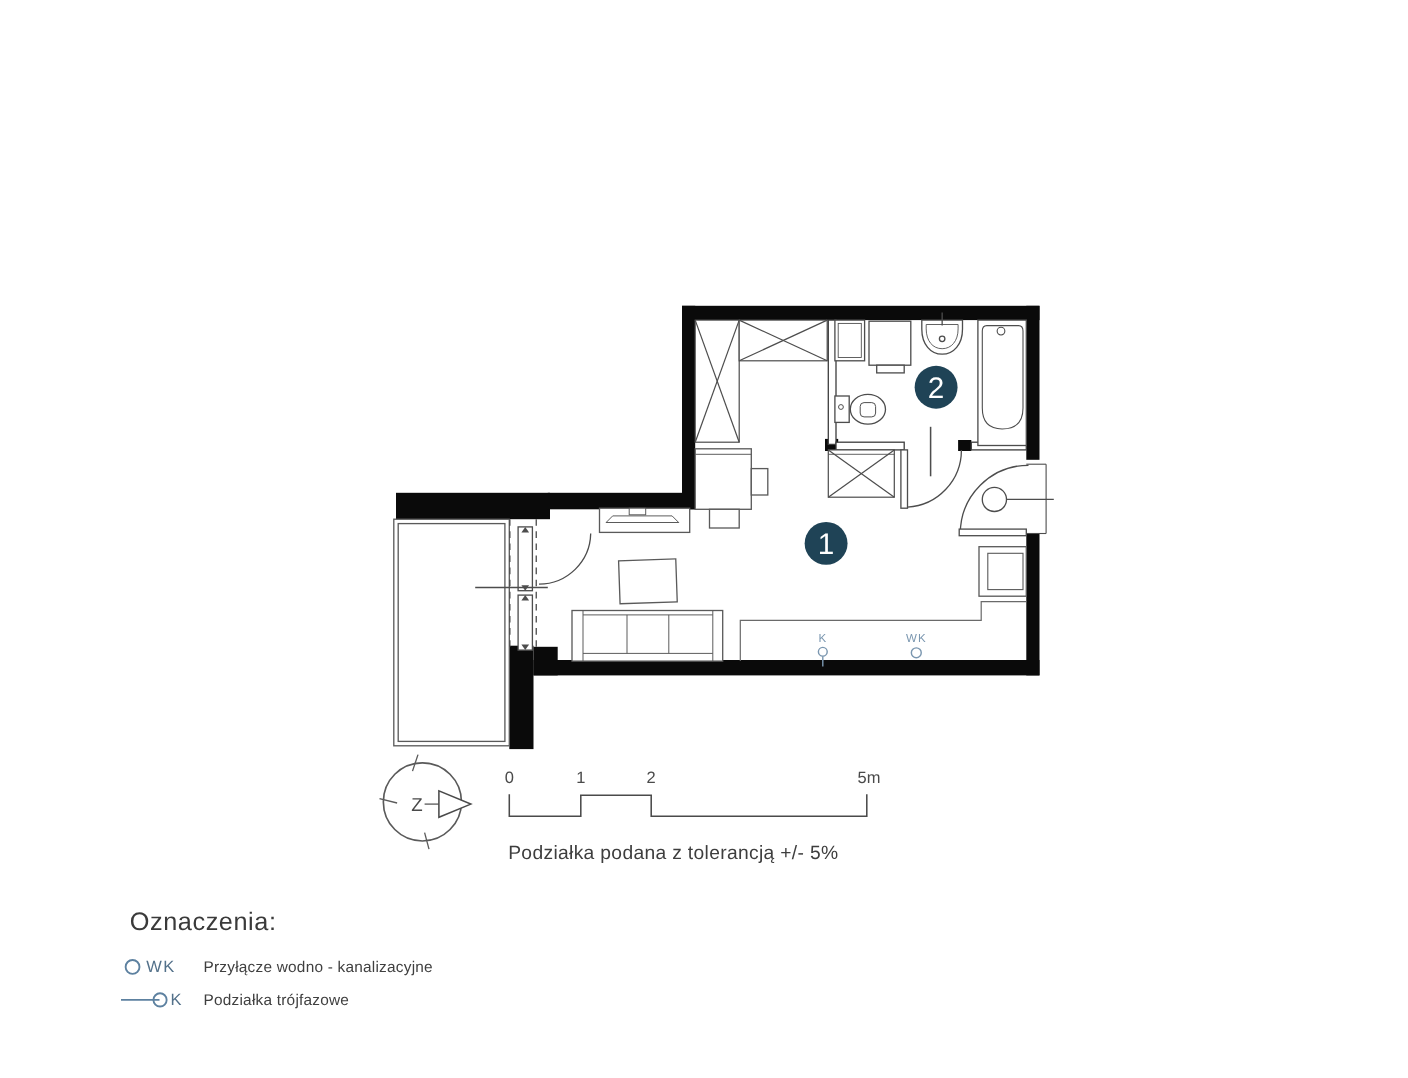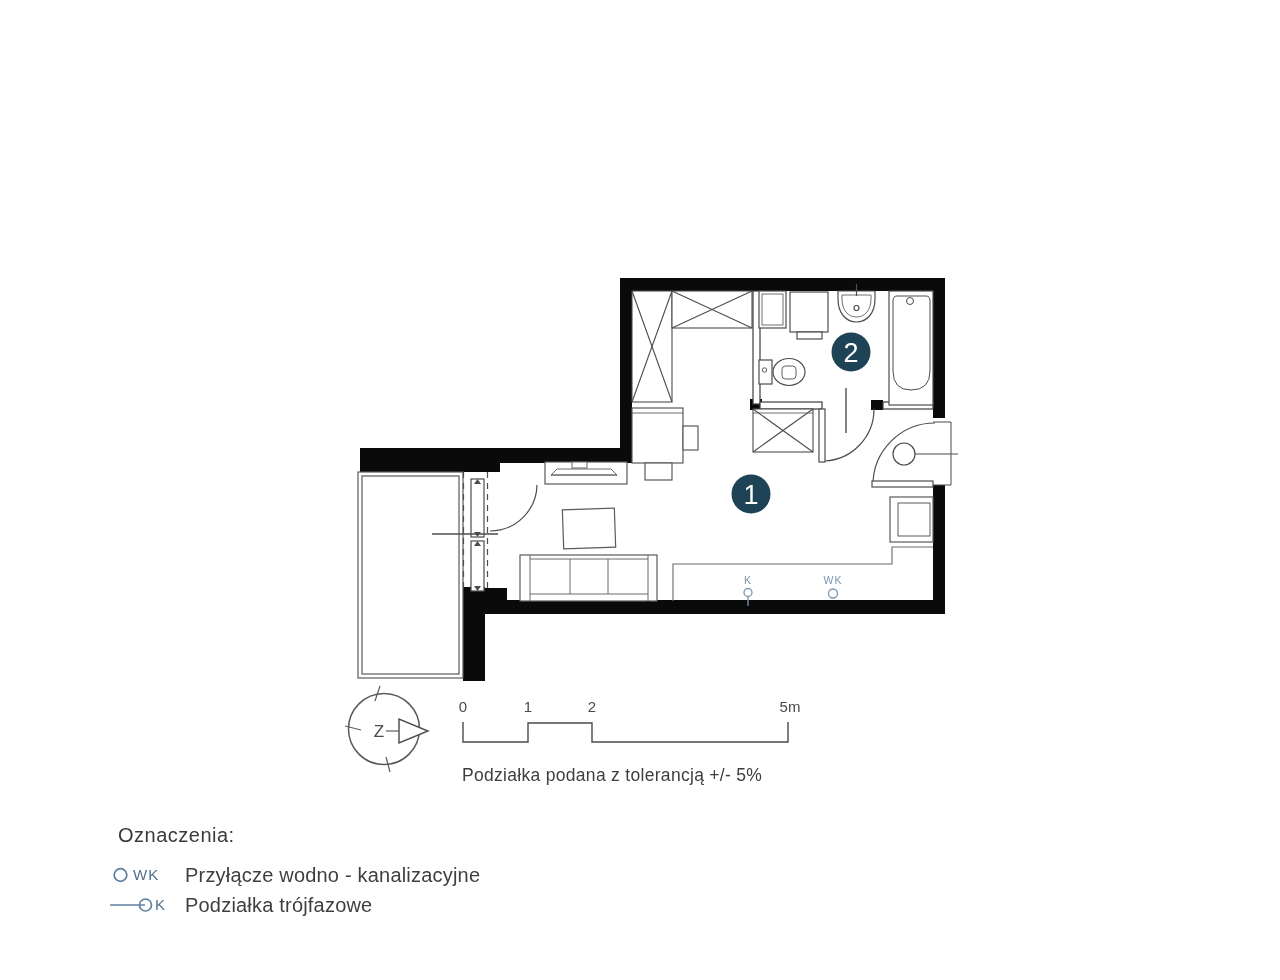--- a/index.html
+++ b/index.html
@@ -2,24 +2,24 @@
 <html><head>
 <meta charset="utf-8">
 <style>
   html,body{margin:0;padding:0;background:#ffffff;}
   body{width:1280px;height:980px;position:relative;overflow:hidden;
        font-family:"Liberation Sans", sans-serif;}
   .abs{position:absolute;}
   #plan-svg{left:0;top:0;}
   
   .legend{position:absolute;left:110px;top:824px;}
-  .legend-title{font-size:20px;color:#3a3a3a;letter-spacing:.5px;margin:0 0 13px 8px;}
+  .legend-title{font-size:23px;color:#3a3a3a;letter-spacing:.5px;margin:0 0 13px 8px;}
   .legend-row{display:flex;align-items:center;height:30px;}
   .legend-icon{flex:0 0 75px;}
-  .legend-desc{font-size:20px;color:#3f3f3f;letter-spacing:.2px;}
+  .legend-desc{font-size:14px;color:#3f3f3f;letter-spacing:.2px;}
   .legend-code{font-size:15px;letter-spacing:1.2px;fill:#53718a;}
   svg text{font-family:"Liberation Sans", sans-serif;}
 </style>
 </head>
 <body>
 
 <svg id="plan-svg" class="abs" width="1280" height="980" viewBox="0 0 1280 980">
 
   <g fill="#0a0a0a" stroke="none">
     <rect x="620" y="278" width="325" height="13"></rect>

